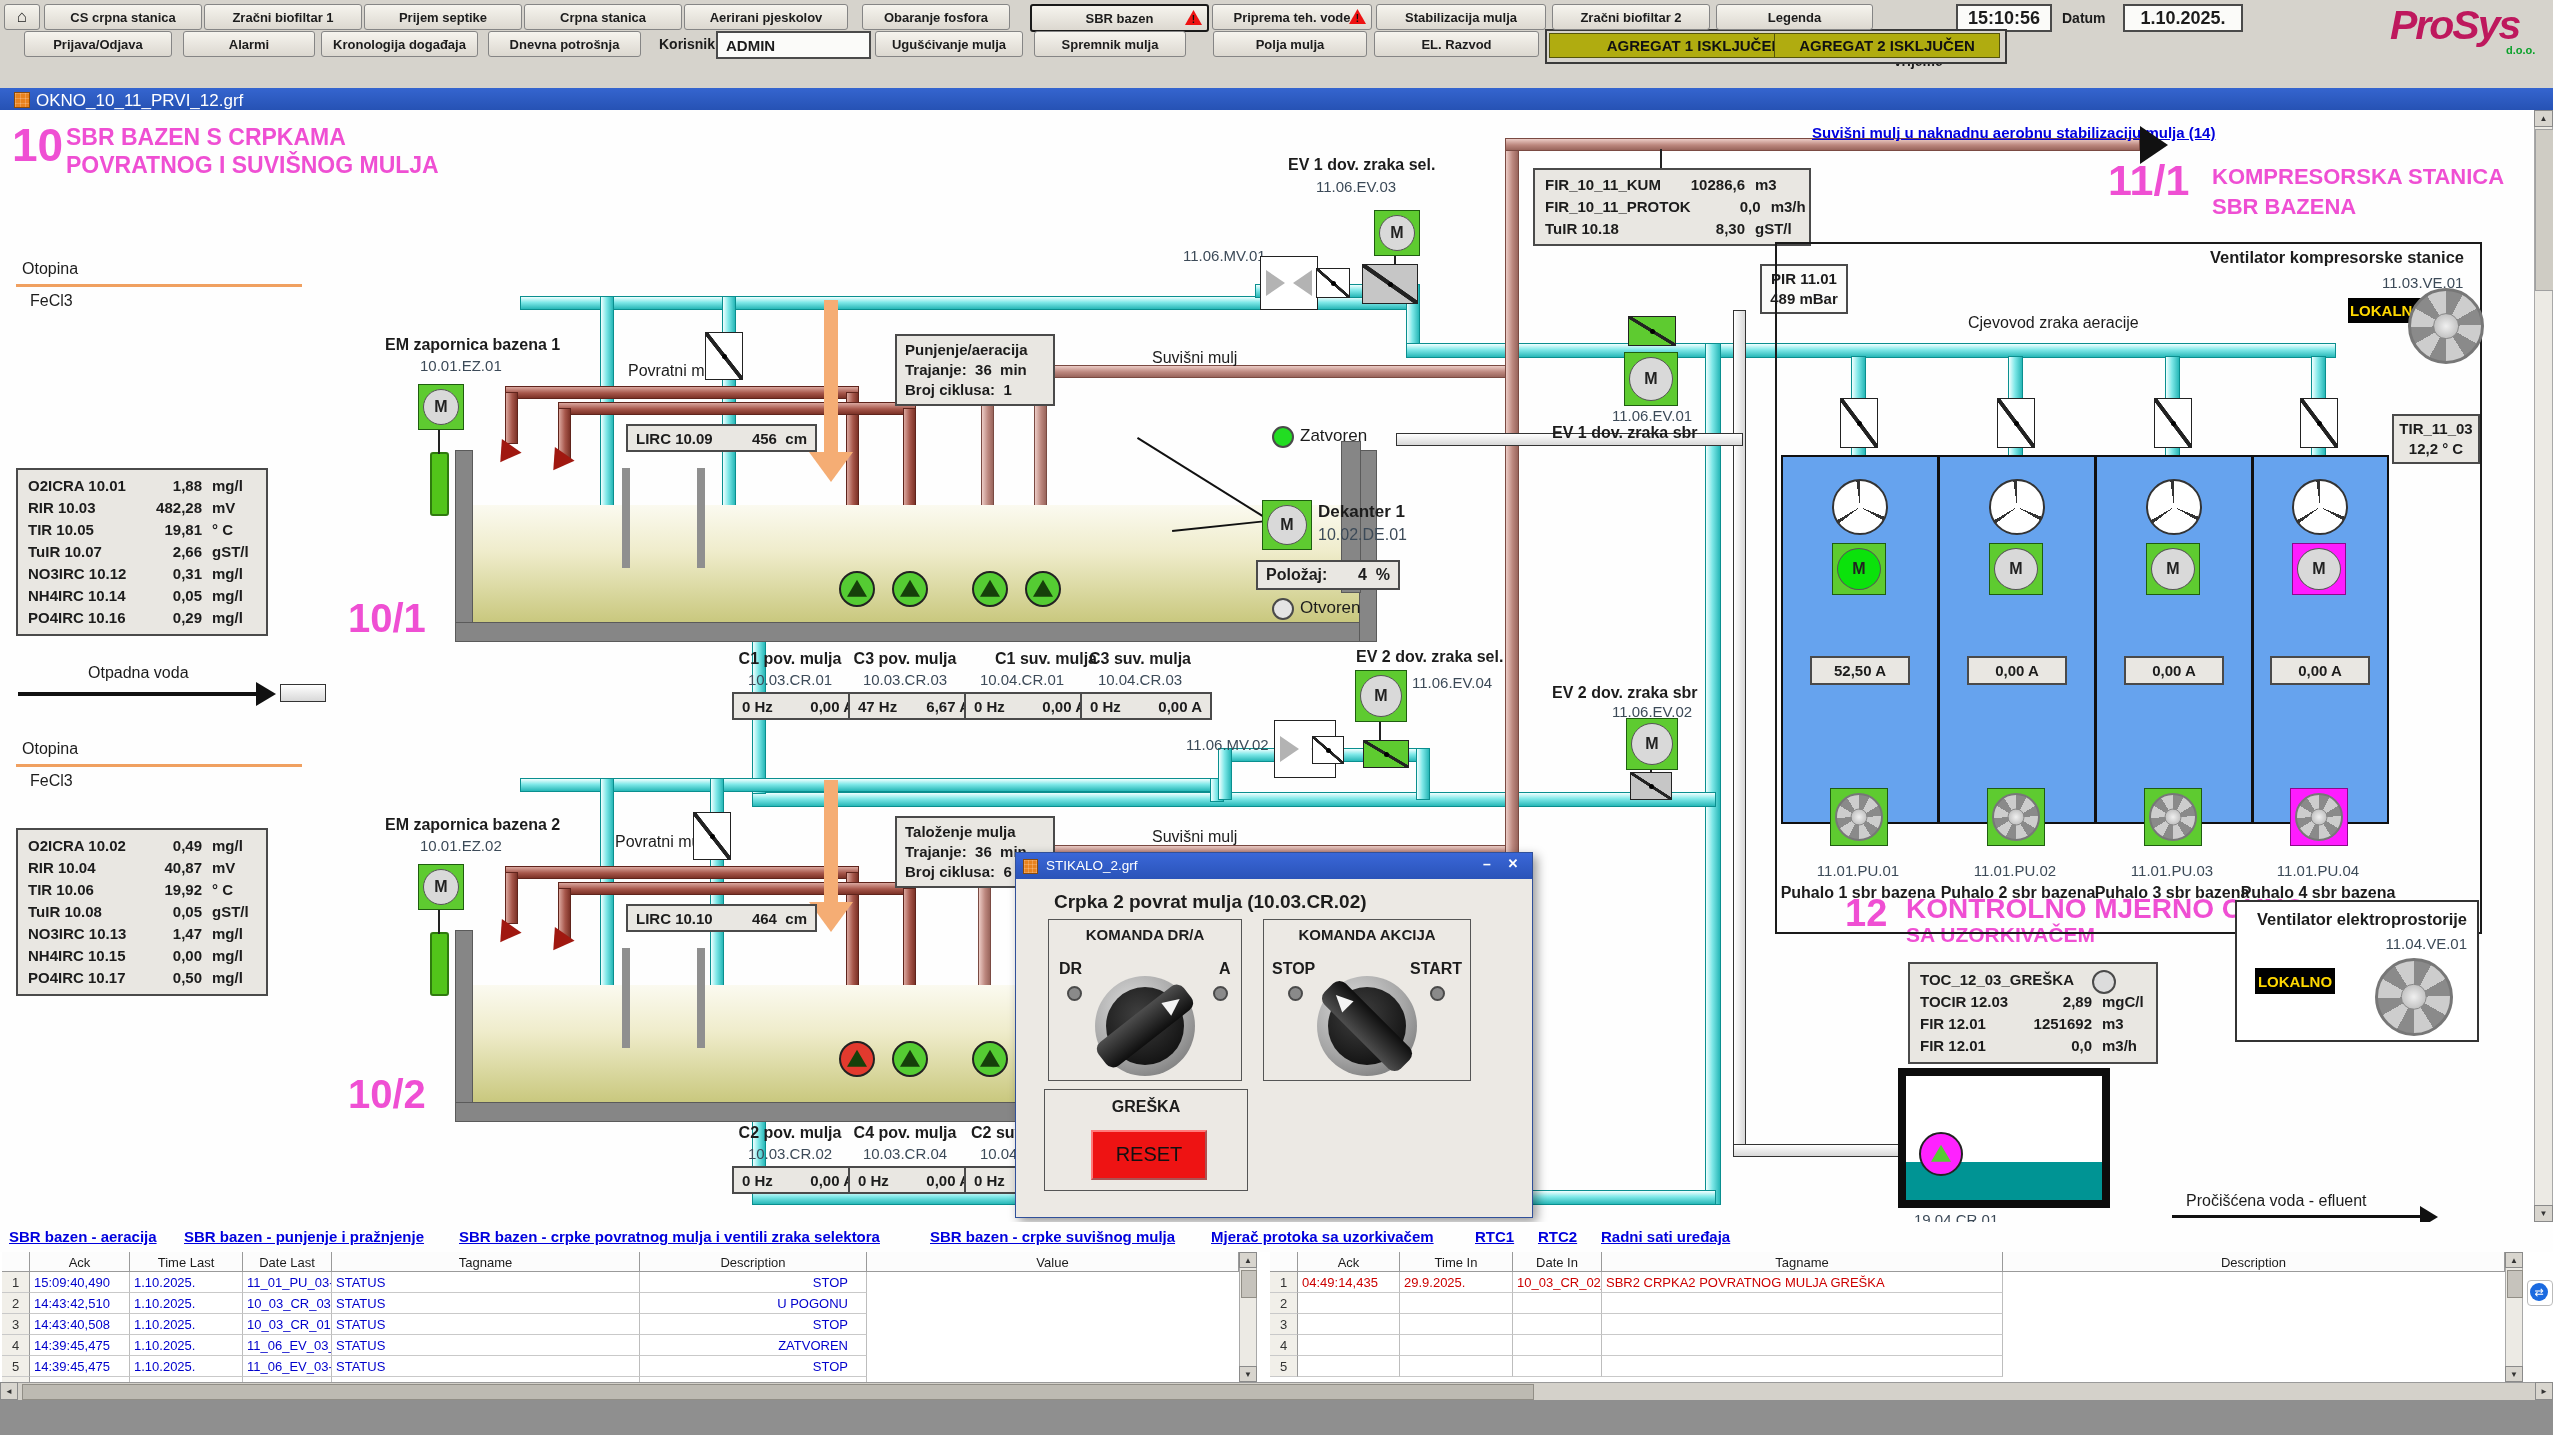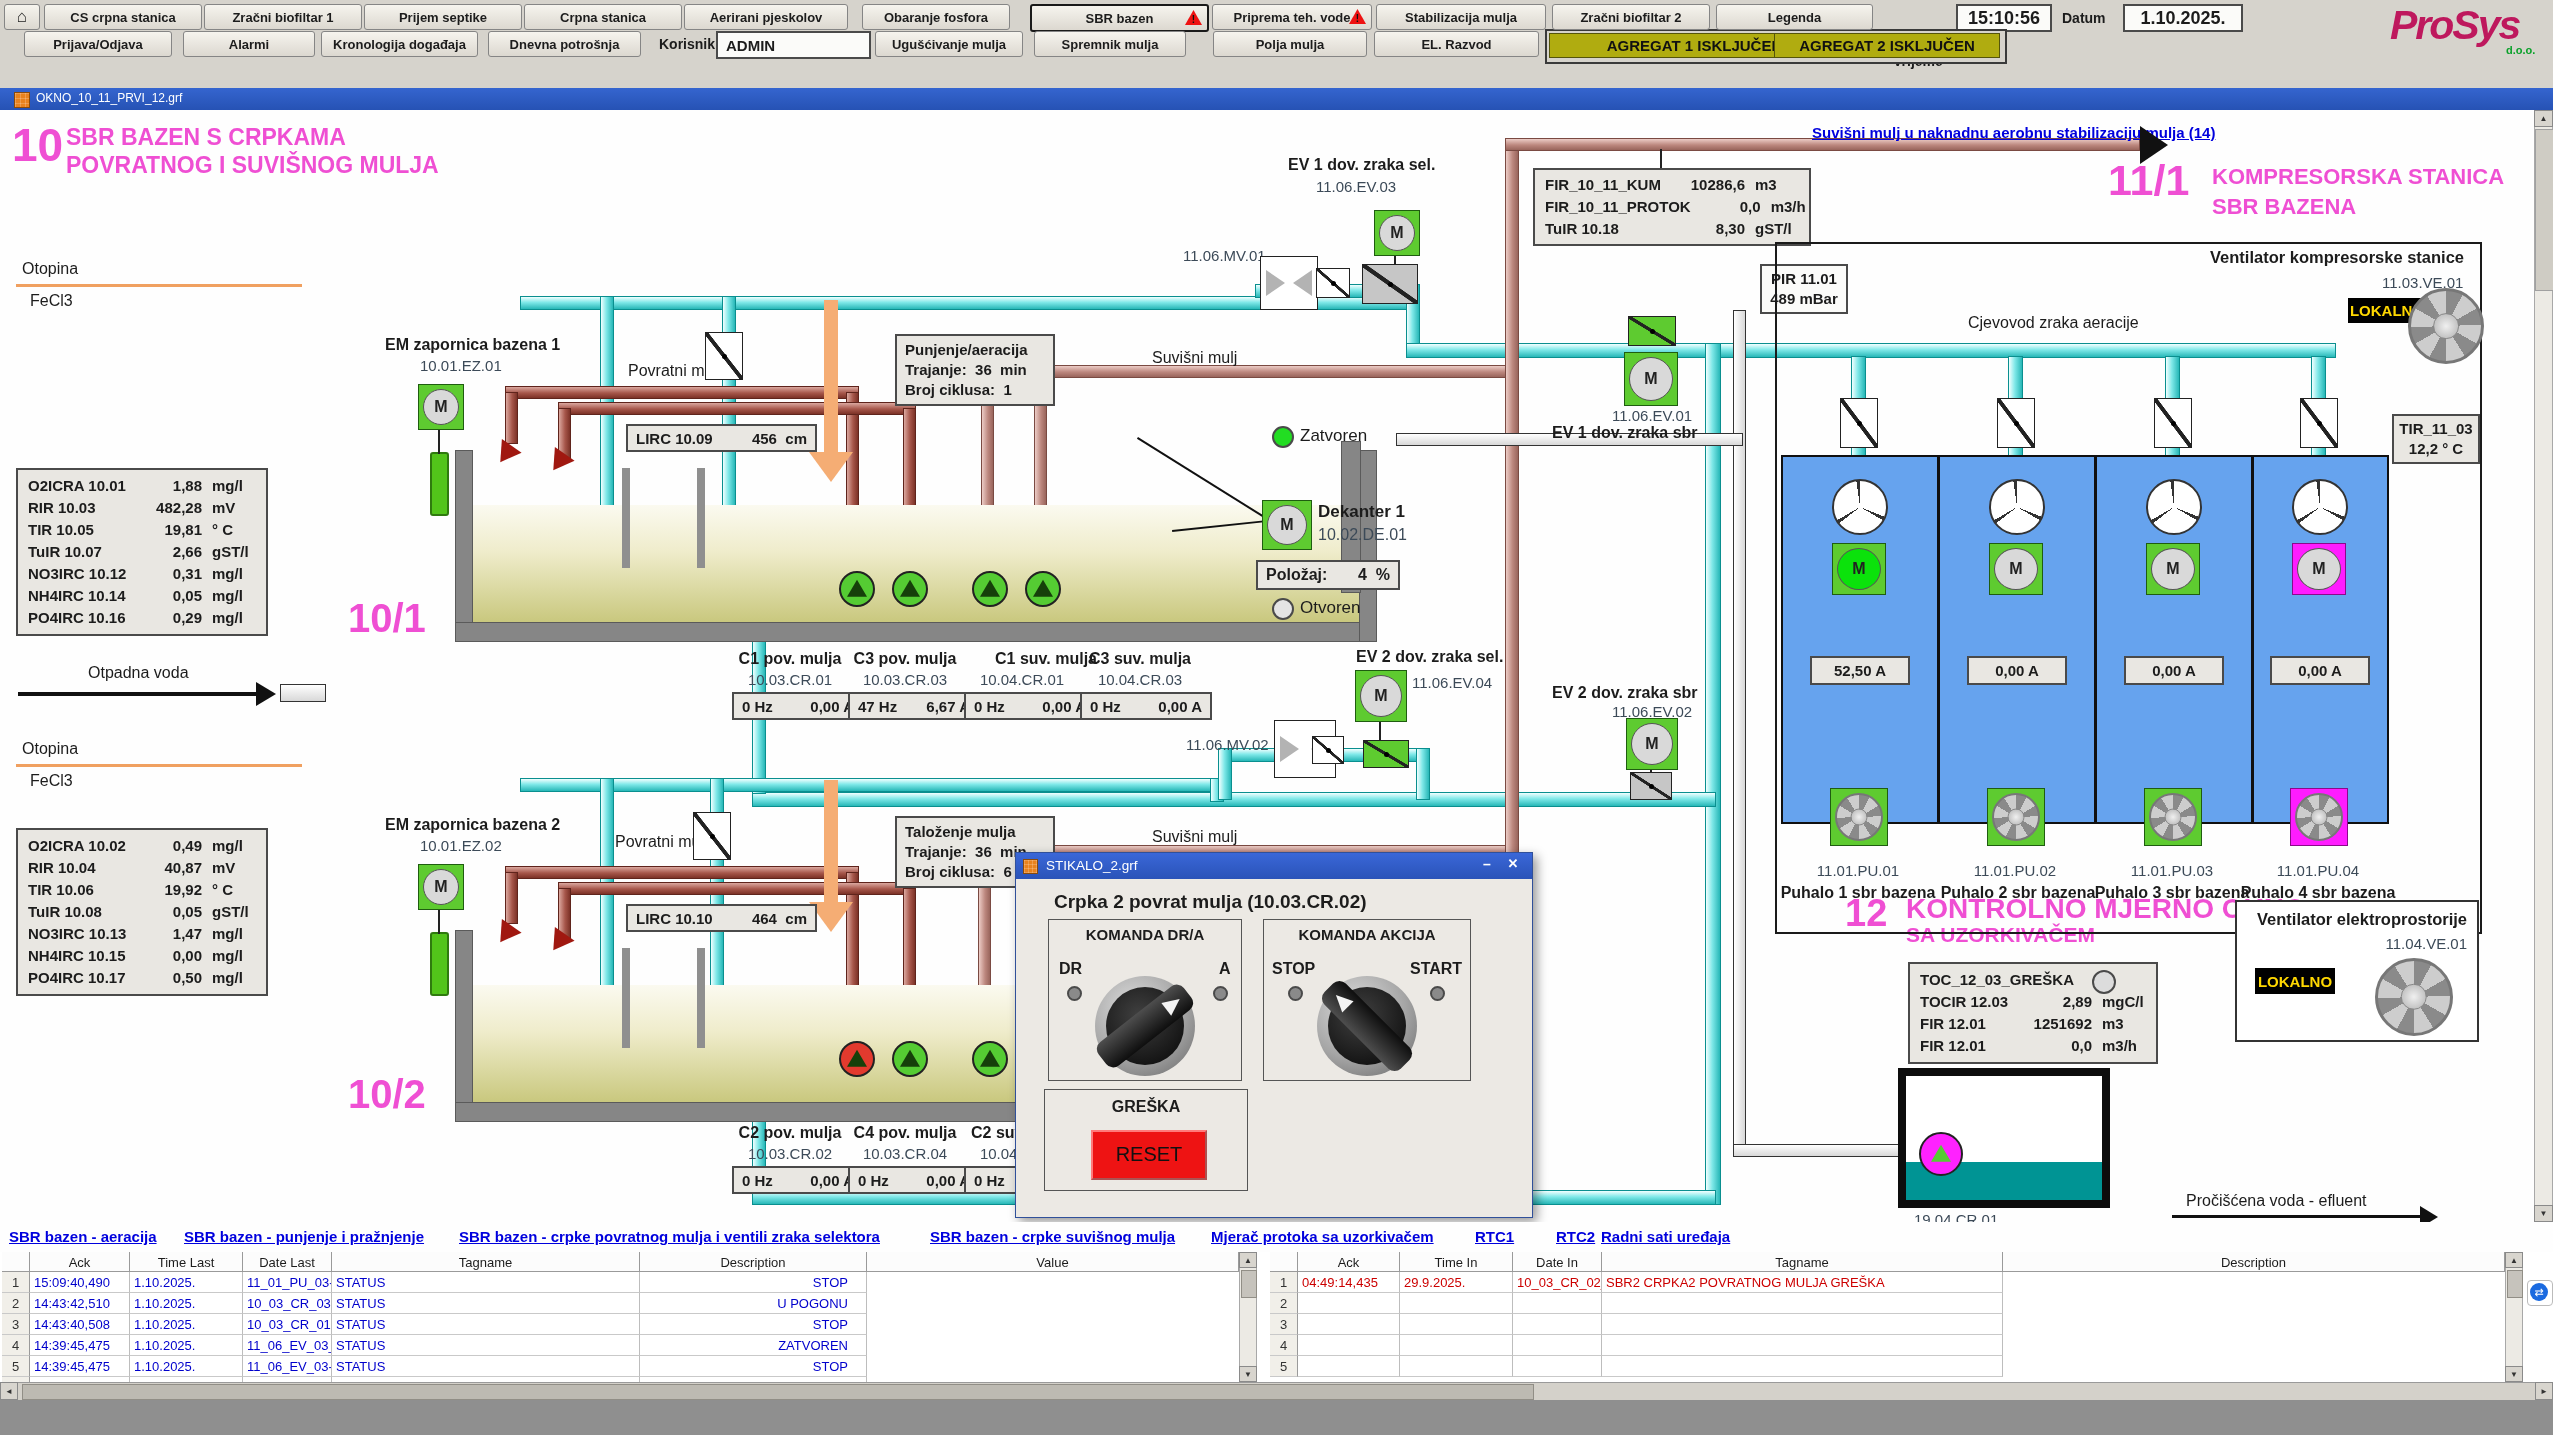--- a/index.html
+++ b/index.html
@@ -111,21 +111,21 @@
       <span>AGREGAT 1 ISKLJUČEN</span>
     </div>
   <div class="oliv" style="left:1774px;top:33px;width:224px;height:23px;">
       <span>AGREGAT 2 ISKLJUČEN</span>
     </div>
   <div class="lbl" style="left:2390px;top:2px;font-size:41px;font-weight:bold;font-style:italic;color:#be185d;letter-spacing:-2px;"><span>ProSys</span></div>
   <div class="lbl" style="left:2506px;top:44px;font-size:11px;font-weight:bold;color:#0aa02a;">d.o.o.</div>
 
   <div class="abs" style="left:0;top:88px;width:2553px;height:22px;background:linear-gradient(#3565cf,#2652b4);"></div>
   <div class="abs" style="left:14px;top:92px;width:14px;height:14px;background:#e8821e;border:1px solid #8a4a0a;background-image:linear-gradient(#fff3 1px,transparent 1px),linear-gradient(90deg,#fff3 1px,transparent 1px);background-size:5px 5px;"></div>
-  <div class="lbl" style="left:36px;top:91px;font-size:12px;color:#fff;">OKNO_10_11_PRVI_12.grf</div>
+  <div class="lbl" style="left:36px;top:91px;font-size:17px;color:#fff;">OKNO_10_11_PRVI_12.grf</div>
 
   <div class="abs" style="left:0;top:110px;width:2553px;height:1112px;background:#fefefe;"></div>
 
   <div class="lbl mag" style="left:12px;top:118px;font-size:46px;">10</div>
   <div class="lbl mag" style="left:66px;top:124px;font-size:23px;">SBR BAZEN S CRPKAMA</div>
   <div class="lbl mag" style="left:66px;top:152px;font-size:23px;">POVRATNOG I SUVIŠNOG MULJA</div>
   <div class="lbl mag" style="left:348px;top:596px;font-size:40px;">10/1</div>
   <div class="lbl mag" style="left:348px;top:1072px;font-size:40px;">10/2</div>
   <div class="lbl mag" style="left:2108px;top:156px;font-size:43px;">11/1</div>
   <div class="lbl mag" style="left:2212px;top:164px;font-size:22px;">KOMPRESORSKA STANICA</div>
@@ -609,21 +609,21 @@
   </div>
 
   <div class="abs" style="left:0;top:1222px;width:2553px;height:30px;background:#fefefe;"></div>
   <div id="linksrow">
       <div class="link" style="left: 9px;">SBR bazen - aeracija</div>
       <div class="link" style="left: 184px;">SBR bazen - punjenje i pražnjenje</div>
       <div class="link" style="left: 459px;">SBR bazen - crpke povratnog mulja i ventili zraka selektora</div>
       <div class="link" style="left: 930px;">SBR bazen - crpke suvišnog mulja</div>
       <div class="link" style="left: 1211px;">Mjerač protoka sa uzorkivačem</div>
       <div class="link" style="left: 1475px;">RTC1</div>
-      <div class="link" style="left: 1538px; margin-left: 18px;">RTC2</div>
+      <div class="link" style="left: 1538px;">RTC2</div>
       <div class="link" style="left: 1601px;">Radni sati uređaja</div>
     </div>
 
   <div class="abs" style="left:0;top:1252px;width:2553px;height:130px;background:#fff;overflow:hidden;"></div>
   <div id="tables">
       <div class="tcell thead" style="left: 2px; top: 1252px; width: 28px;"></div>
       <div class="tcell thead" style="left: 30px; top: 1252px; width: 100px;">Ack</div>
       <div class="tcell thead" style="left: 130px; top: 1252px; width: 113px;">Time Last</div>
       <div class="tcell thead" style="left: 243px; top: 1252px; width: 89px;">Date Last</div>
       <div class="tcell thead" style="left: 332px; top: 1252px; width: 308px;">Tagname</div>

